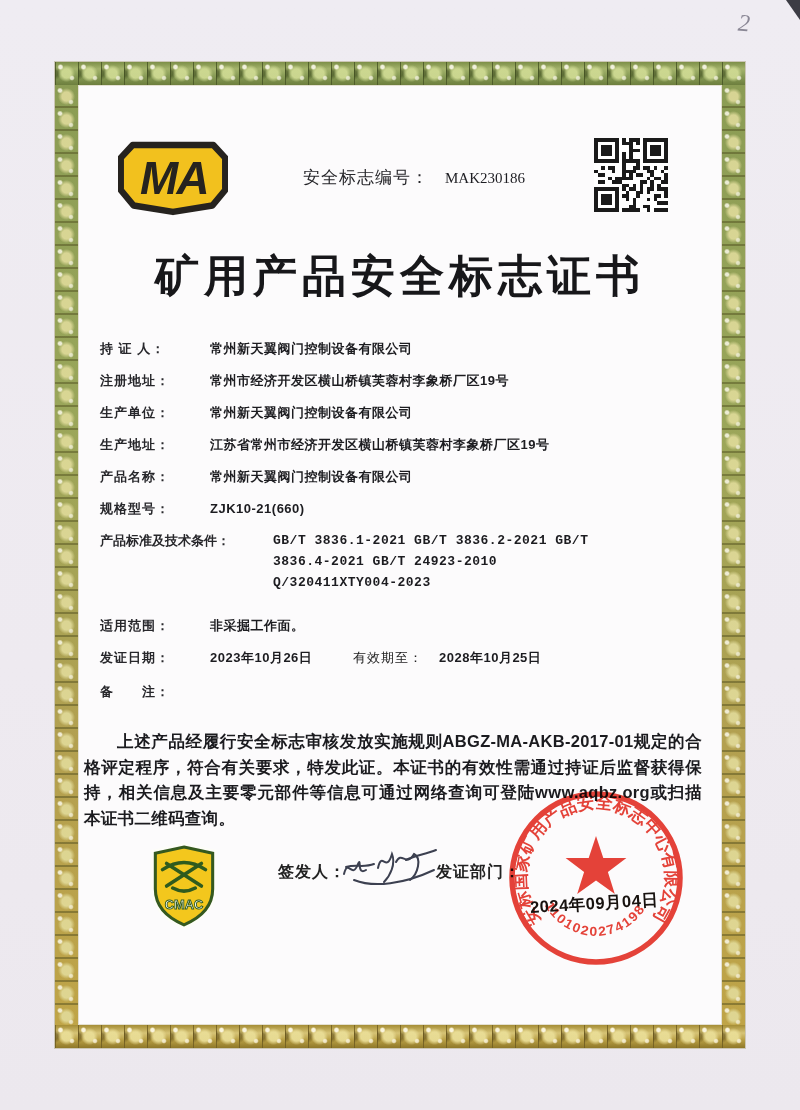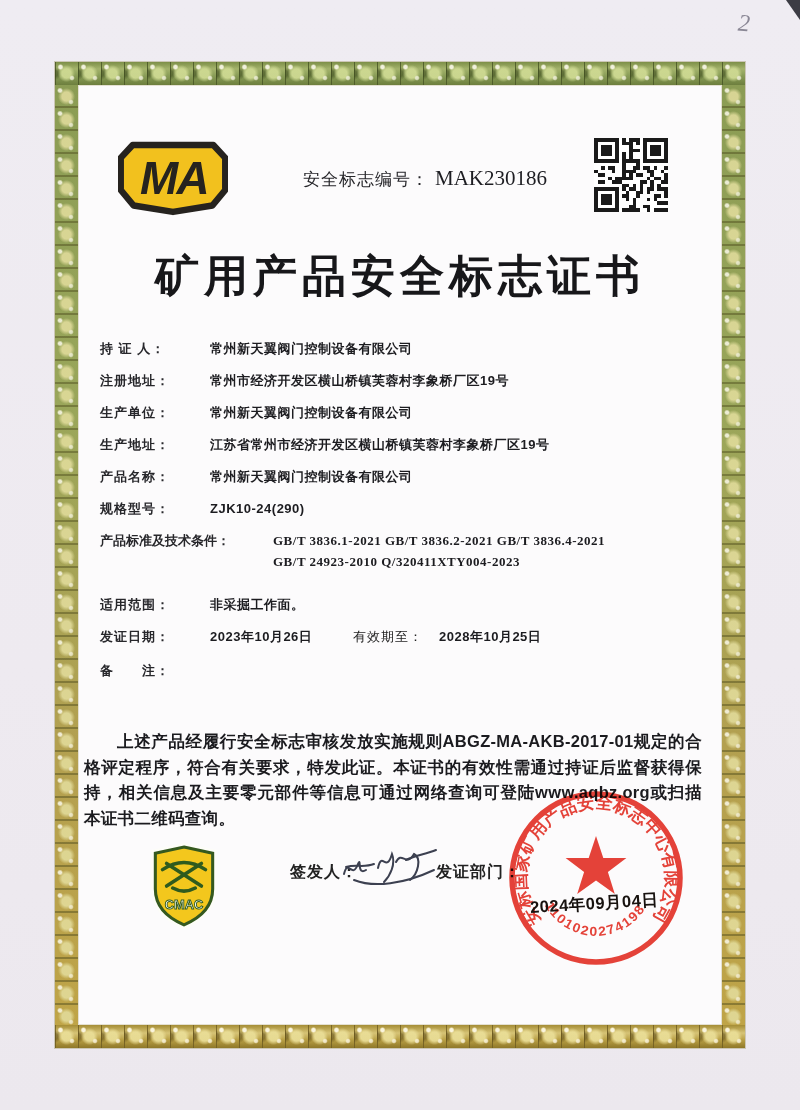--- a/index.html
+++ b/index.html
@@ -43,47 +43,47 @@
       radial-gradient(circle at 11.5px 11.5px, rgba(228,222,158,.85) 4.5px, rgba(228,222,158,0) 8.5px),
       repeating-linear-gradient(0deg, rgba(74,72,26,.45) 0 1.5px, rgba(0,0,0,0) 1.5px 23px),
       linear-gradient(180deg,#8b9c54 0%,#9aa65a 35%,#b3a050 70%,#bfa447 100%);
     background-size:23px 23px,23px 23px,23px 23px,23px 23px,100% 100%;}
   .strip.left{left:0;} .strip.right{right:0;}
 
   
   .ma-logo{position:absolute;left:118px;top:140px;}
   .markline{position:absolute;left:303px;top:166px;white-space:nowrap;}
   .markline .lab{font-size:17px;color:#26262a;letter-spacing:1px;}
-  .markline .num{font-family:"Liberation Serif",serif;font-size:21px;color:#1d1d22;margin-left:6px;}
+  .markline .num{font-family:"Liberation Serif",serif;font-size:15px;color:#1d1d22;margin-left:16px;}
   .qr{position:absolute;left:594px;top:138px;}
 
   .title{position:absolute;left:0;right:0;top:247px;text-align:center;
         font-size:44px;font-weight:900;letter-spacing:5px;color:#17171a;}
 
   
   .fields{position:absolute;left:100px;top:338px;width:610px;font-size:13px;}
   .row{display:flex;margin-bottom:11px;line-height:21px;}
   .lbl{width:110px;flex-shrink:0;font-weight:700;color:#27272b;letter-spacing:1px;}
   .val{font-weight:700;color:#1c1c20;letter-spacing:.5px;}
   .row.std{margin-top:2px;margin-bottom:22px;}
   .row.std .lbl{width:173px;letter-spacing:0;}
-  .row.std .val{width:352px;font-family:Liberation Serif, serif;}
+  .row.std .val{width:352px;font-family:Liberation Mono, monospace;}
   .row.dates{margin-top:10px;}
   .row.dates .v1{width:143px;}
   .row.dates .l2{width:86px;flex-shrink:0;font-weight:400;letter-spacing:1px;}
   .row.remark{margin-top:13px;}
 
   
   .statement{position:absolute;left:84px;top:729px;width:618px;margin:0;
         font-size:16.5px;font-weight:700;line-height:25.5px;letter-spacing:.3px;
         text-align:justify;text-indent:2em;color:#1b1b1f;}
 
   
   .cmac{position:absolute;left:148px;top:843px;}
-  .signer-label{position:absolute;left:290px;top:862px;font-size:16px;font-weight:700;letter-spacing:1px;}
+  .signer-label{position:absolute;left:278px;top:862px;font-size:16px;font-weight:700;letter-spacing:1px;}
   .signature{position:absolute;left:338px;top:840px;}
   .dept-label{position:absolute;left:436px;top:862px;font-size:16px;font-weight:700;letter-spacing:1px;}
   .stamp{position:absolute;left:506px;top:788px;mix-blend-mode:multiply;opacity:.95;z-index:4;}
   .stamp-date{position:absolute;left:530px;top:893px;z-index:5;font-size:16.5px;font-weight:700;
         color:#17120f;transform:rotate(-3.5deg);letter-spacing:.5px;white-space:nowrap;}
 </style>
 </head>
 <body>
 
 <div class="page">
@@ -257,21 +257,21 @@
     <div class="row">
       <span class="lbl">生产地址：</span>
       <span class="val">江苏省常州市经济开发区横山桥镇芙蓉村李象桥厂区19号</span>
     </div>
     <div class="row">
       <span class="lbl">产品名称：</span>
       <span class="val">常州新天翼阀门控制设备有限公司</span>
     </div>
     <div class="row">
       <span class="lbl">规格型号：</span>
-      <span class="val">ZJK10-24(290)</span>
+      <span class="val">ZJK10-21(660)</span>
     </div>
     <div class="row std">
       <span class="lbl">产品标准及技术条件：</span>
       <span class="val">GB/T 3836.1-2021 GB/T 3836.2-2021 GB/T 3836.4-2021 GB/T 24923-2010 Q/320411XTY004-2023</span>
     </div>
     <div class="row">
       <span class="lbl">适用范围：</span>
       <span class="val">非采掘工作面。</span>
     </div>
     <div class="row dates">

